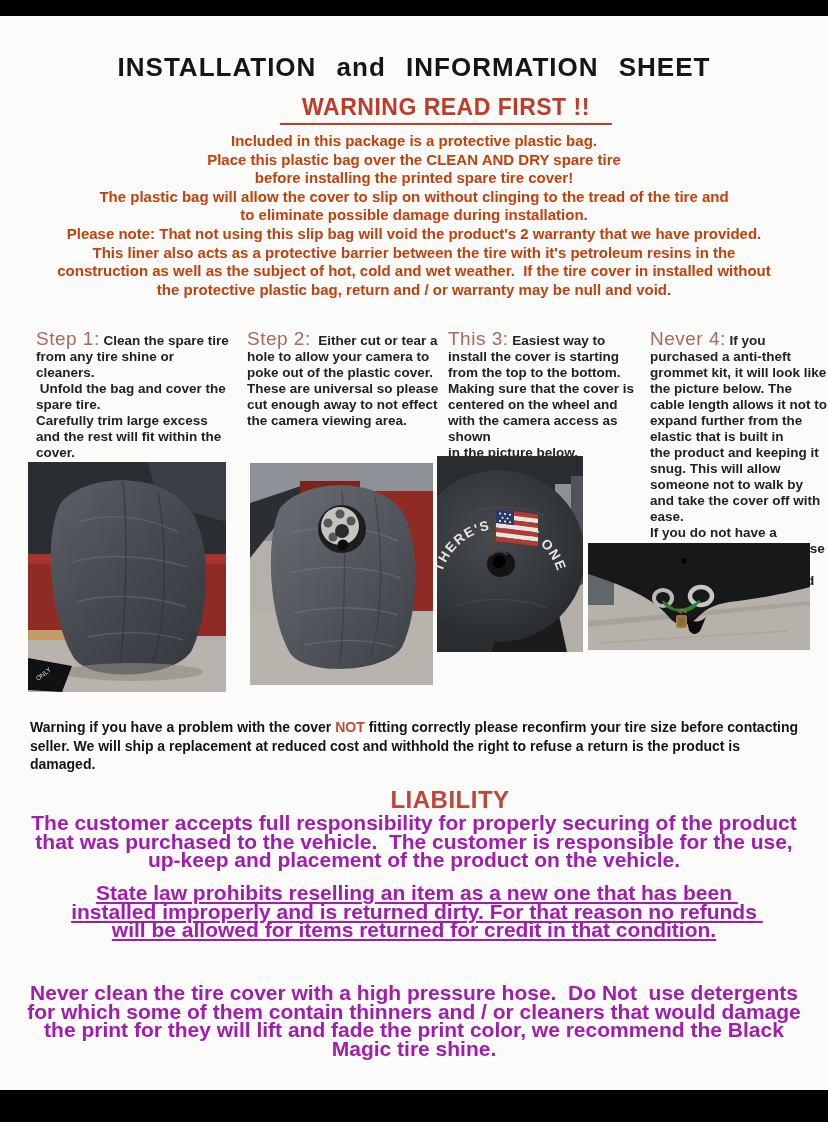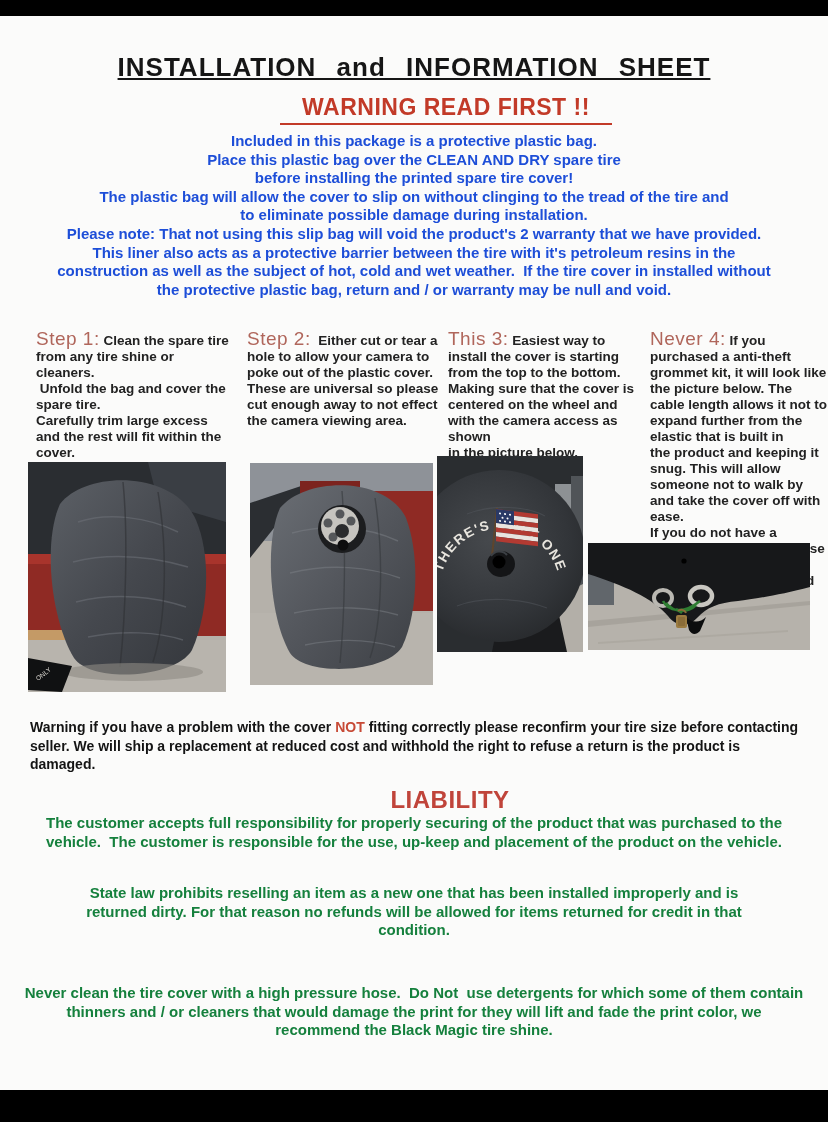--- a/index.html
+++ b/index.html
@@ -7,47 +7,47 @@
     position:relative;width:828px;height:1122px;margin:0 auto;
     background:#fbfbfa;overflow:hidden;
     font-family:"Liberation Sans",sans-serif;color:#1c1c1c;
   }
   .bar{position:absolute;left:0;width:828px;background:#000;}
   .bar-top{top:0;height:16px;}
   .bar-bottom{top:1090px;height:32px;}
 
   .doc-title{
     position:absolute;top:52px;left:0;width:828px;text-align:center;
-    font-size:26px;font-weight:700;letter-spacing:1px;word-spacing:12px;color:#161616;text-decoration:underline;
+    font-size:26px;font-weight:700;letter-spacing:1px;word-spacing:12px;color:#161616;
   }
   .warn-head-wrap{position:absolute;top:94px;left:0;width:828px;text-align:center;margin-left:32px;}
   .warn-head{
     display:inline-block;font-size:23px;font-weight:700;color:#c23a28;
     border-bottom:2px solid #c23a28;padding:0 22px 2px 22px;letter-spacing:.5px;
   }
   .intro{
     position:absolute;top:132px;left:14px;width:800px;text-align:center;
-    font-size:15px;font-weight:700;line-height:18.6px;white-space:pre-wrap;color:#1d4ed8;
+    font-size:15px;font-weight:700;line-height:18.6px;white-space:pre-wrap;color:#c2410c;
   }
   .step-col{position:absolute;top:331px;font-size:13.5px;line-height:16px;font-weight:700;color:#222;margin-left:8px;}
   .step-label{font-size:19px;font-weight:400;color:#b0665b;letter-spacing:.5px;}
   .step-text{white-space:pre-wrap;}
   .photo{position:absolute;display:block;}
   .warn-note{
     position:absolute;top:718px;left:30px;width:778px;
     font-size:14px;font-weight:700;line-height:18.5px;color:#141414;
   }
   .warn-note .hot{color:#c74a36;}
   .red-heading{
     position:absolute;left:0;width:828px;text-align:center;
     font-size:24px;font-weight:700;color:#c0443a;letter-spacing:.5px;
   }
   .center-para{
     position:absolute;left:24px;width:780px;text-align:center;
-    font-size:15px;font-weight:700;line-height:18.6px;white-space:pre-wrap;color:#15803d;
+    font-size:21px;font-weight:700;line-height:18.6px;white-space:pre-wrap;color:#a21caf;
   }
 </style>
 </head>
 <body>
 
 <div class="sheet">
 
   <div class="bar bar-top"></div>
 
   <div class="doc-title">INSTALLATION  and  INFORMATION  SHEET</div>
@@ -199,18 +199,18 @@
     <rect x="88" y="72" width="11" height="13" rx="2" fill="#9b7b40"></rect>
     <rect x="90" y="74" width="7" height="9" rx="1" fill="#8a6c38"></rect>
   </svg>
 
   <div class="warn-note">
     <span>Warning if you have a problem with the cover  </span><span class="hot">NOT</span><span> fitting correctly please reconfirm your tire size before contacting seller. We will ship a replacement at reduced cost and withhold the right to refuse a return is the product is damaged.</span>
   </div>
 
   <div class="red-heading" style="top:786px;padding-left:36px;">LIABILITY</div>
   <div class="center-para" style="top:814px;">The customer accepts full responsibility for properly securing of the product that was purchased to the vehicle.  The customer is responsible for the use, up-keep and placement of the product on the vehicle.</div>
-  <div class="center-para" style="top:884px;left:64px;width:700px;">State law prohibits reselling an item as a new one that has been installed improperly and is returned dirty. For that reason no refunds will be allowed for items returned for credit in that condition.</div>
+  <div class="center-para" style="top:884px;left:64px;width:700px;text-decoration:underline;">State law prohibits reselling an item as a new one that has been installed improperly and is returned dirty. For that reason no refunds will be allowed for items returned for credit in that condition.</div>
 
   <div class="center-para" style="top:984px;">Never clean the tire cover with a high pressure hose.  Do Not  use detergents for which some of them contain thinners and / or cleaners that would damage the print for they will lift and fade the print color, we recommend the Black Magic tire shine.</div>
 
   <div class="bar bar-bottom"></div>
 </div>
 
 </body></html>

